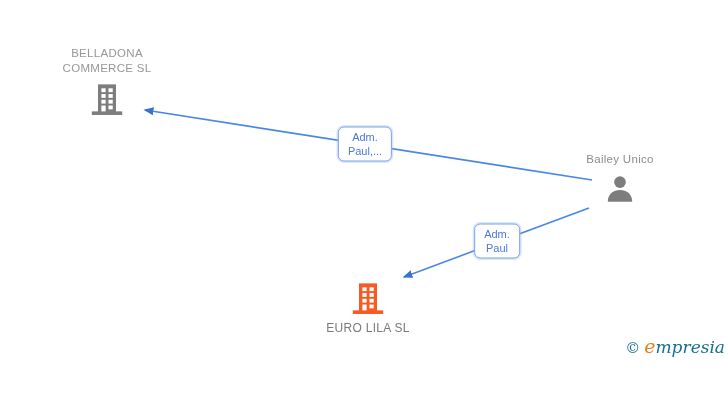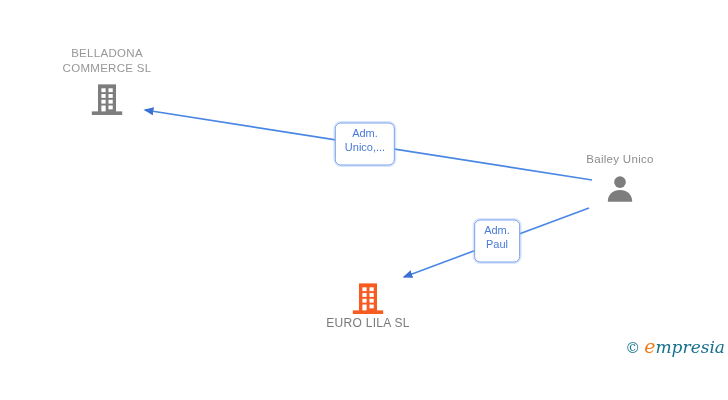--- a/index.html
+++ b/index.html
@@ -37,30 +37,30 @@
   }
   .node-belladona { left: 61px; top: 46px; width: 92px; }
   .node-belladona .node-label { color: #979797; }
   .node-belladona .icon { margin-top: 5px; }
 
   .node-bailey { left: 570px; top: 152px; width: 100px; }
   .node-bailey .node-label { color: #8c8c8c; }
   .node-bailey .icon { margin-top: 7px; }
 
   .node-eurolila { left: 308px; top: 280px; width: 120px; }
-  .node-eurolila .node-label { color: #7a7a7a; font-size: 12px; }
+  .node-eurolila .node-label { color: #7a7a7a; margin-top: 5px; font-size: 12px; }
 
   .edge-label {
     position: absolute;
     transform: translate(-50%, -50%);
     background: #ffffff;
     border: 1.5px solid #7aa2ec;
     border-radius: 6px;
     box-shadow: 0 0 0 1.5px rgba(150, 183, 238, 0.35);
-    padding: 2px 9px 11px 9px;
+    padding: 2px 9px 3px 9px;
     text-align: center;
     color: #4a7ad9;
     font-size: 11px;
     line-height: 14px;
   }
   .edge-label span { display: block; }
   .edge-label-1 { left: 365px; top: 144px; }
   .edge-label-2 { left: 497px; top: 241px; }
 
   .watermark {
@@ -148,21 +148,21 @@
         <rect x="17.3" y="16.7" width="3.8" height="3.4"></rect>
         <rect x="11" y="21.8" width="3.8" height="5.2"></rect>
         <rect x="17.3" y="21.8" width="3.8" height="3.4"></rect>
       </g>
     </svg>
     <div class="node-label">EURO LILA SL</div>
   </div>
 
   <div class="edge-label edge-label-1">
     <span>Adm.</span>
-    <span>Unico,...</span>
+    <span>Paul,...</span>
   </div>
 
   <div class="edge-label edge-label-2">
     <span>Adm.</span>
     <span>Paul</span>
   </div>
 
   <div class="watermark">
     <span class="copyright">©</span><span class="brand-initial">e</span><span class="brand-rest">mpresia</span>
   </div>

